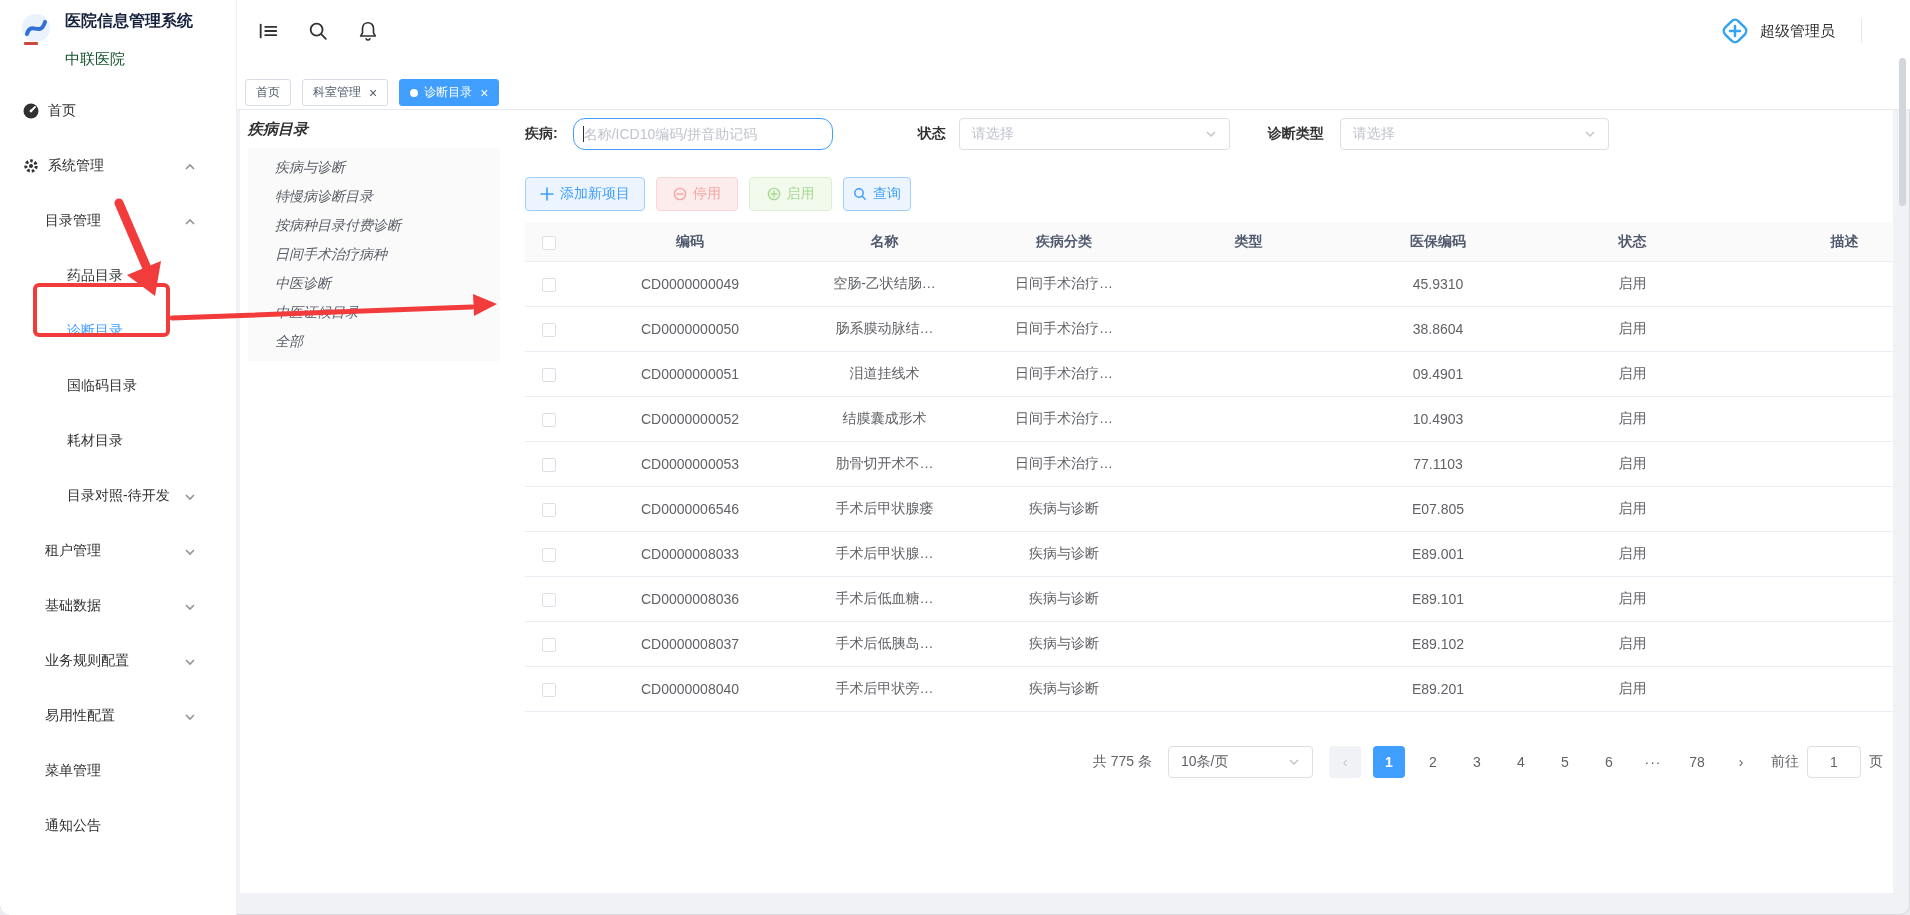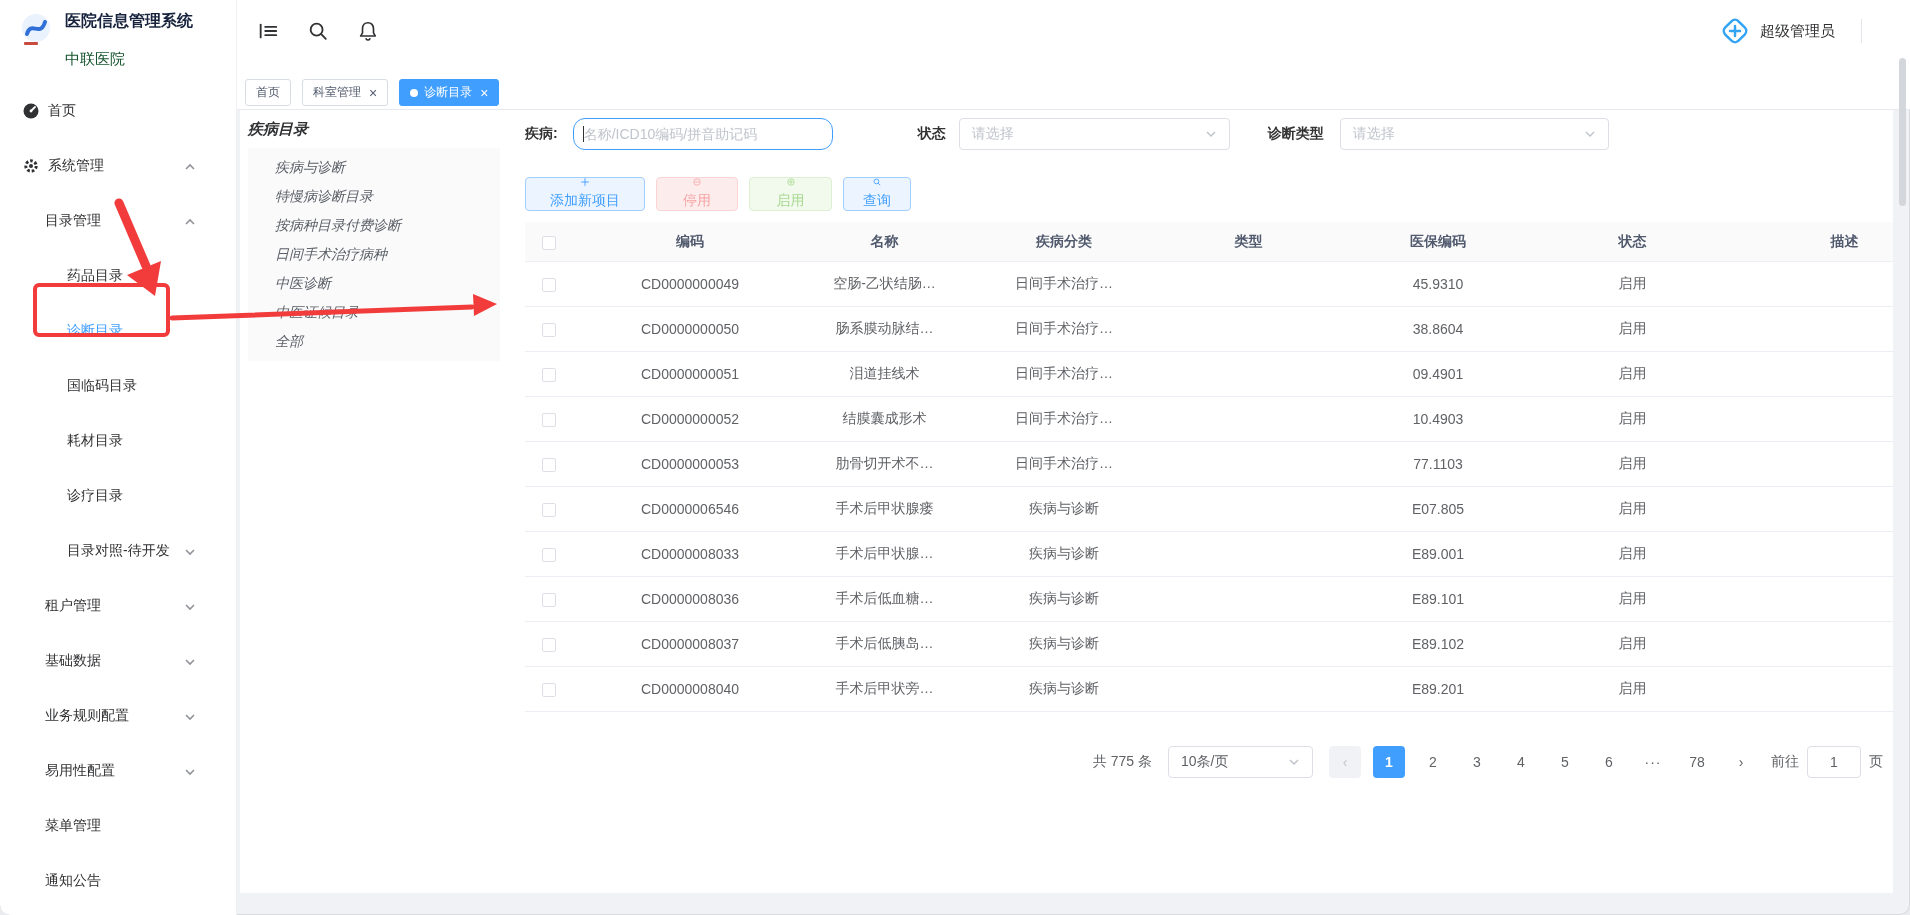--- a/index.html
+++ b/index.html
@@ -72,21 +72,21 @@
   .sel .ph { font-size:14px; color:#c0c4cc; }
   .sel svg { width:12px; height:12px; }
   .sel-status { width:271px; margin-left:13px; }
   .sel-type { width:269px; margin-left:16px; }
   .lbl-status { margin-left:85px; }
   .lbl-type { margin-left:38px; }
 
   .toolbar { margin-top:26px; display:flex; }
   .btn { height:34px; border-radius:4px; font-size:14px; display:inline-flex; align-items:center;
          justify-content:center; gap:6px; border:1px solid; cursor:pointer; margin-right:11px;
-         padding:0 14px; background:#fff; font-family:inherit;flex-direction:column; }
+         padding:0 14px; background:#fff; font-family:inherit; }
   .btn svg { width:14px; height:14px; }
   .btn-add   { width:120px; color:#409eff; background:#ecf5ff; border-color:#a0cfff; }
   .btn-stop  { width:82px;  color:#f6a3a3; background:#fdecec; border-color:#fbd5d5; cursor:not-allowed; }
   .btn-enable{ width:83px;  color:#a6d98f; background:#f1faec; border-color:#def0d4; cursor:not-allowed; }
   .btn-query { width:68px;  color:#409eff; background:#ecf5ff; border-color:#a0cfff; padding:0 8px; }
 
   .table { margin-top:11px; width:1368px; font-size:14px; color:#606266; }
   .trow { display:grid; grid-template-columns:48px 170px 155px 140px 165px 150px 175px 185px auto;
           align-items:center; height:45px; border-bottom:1px solid #ebeef5;gap:32px; }
   .trow.thead { height:40px; background:#fafafa; color:#515a6e; font-weight:bold; border-bottom:1px solid #ebeef5; }
@@ -168,23 +168,20 @@
           <span class="m-label">药品目录</span>
         </div>
         <div class="m-item lvl3 active">
           <span class="m-label">诊断目录</span>
         </div>
         <div class="m-item lvl3">
           <span class="m-label">国临码目录</span>
         </div>
         <div class="m-item lvl3">
           <span class="m-label">耗材目录</span>
-        </div>
-        <div class="m-item lvl3">
-          <span class="m-label">诊疗目录</span>
         </div>
         <div class="m-item lvl3">
           <span class="m-label">目录对照-待开发</span>
           <span class="m-chevron"><svg viewBox="0 0 12 12">
               <path d="M2 4l4 4 4-4" fill="none" stroke="#909399" stroke-width="1.6"></path>
             </svg></span>
         </div>
         <div class="m-item lvl2">
           <span class="m-label">租户管理</span>
           <span class="m-chevron"><svg viewBox="0 0 12 12">

